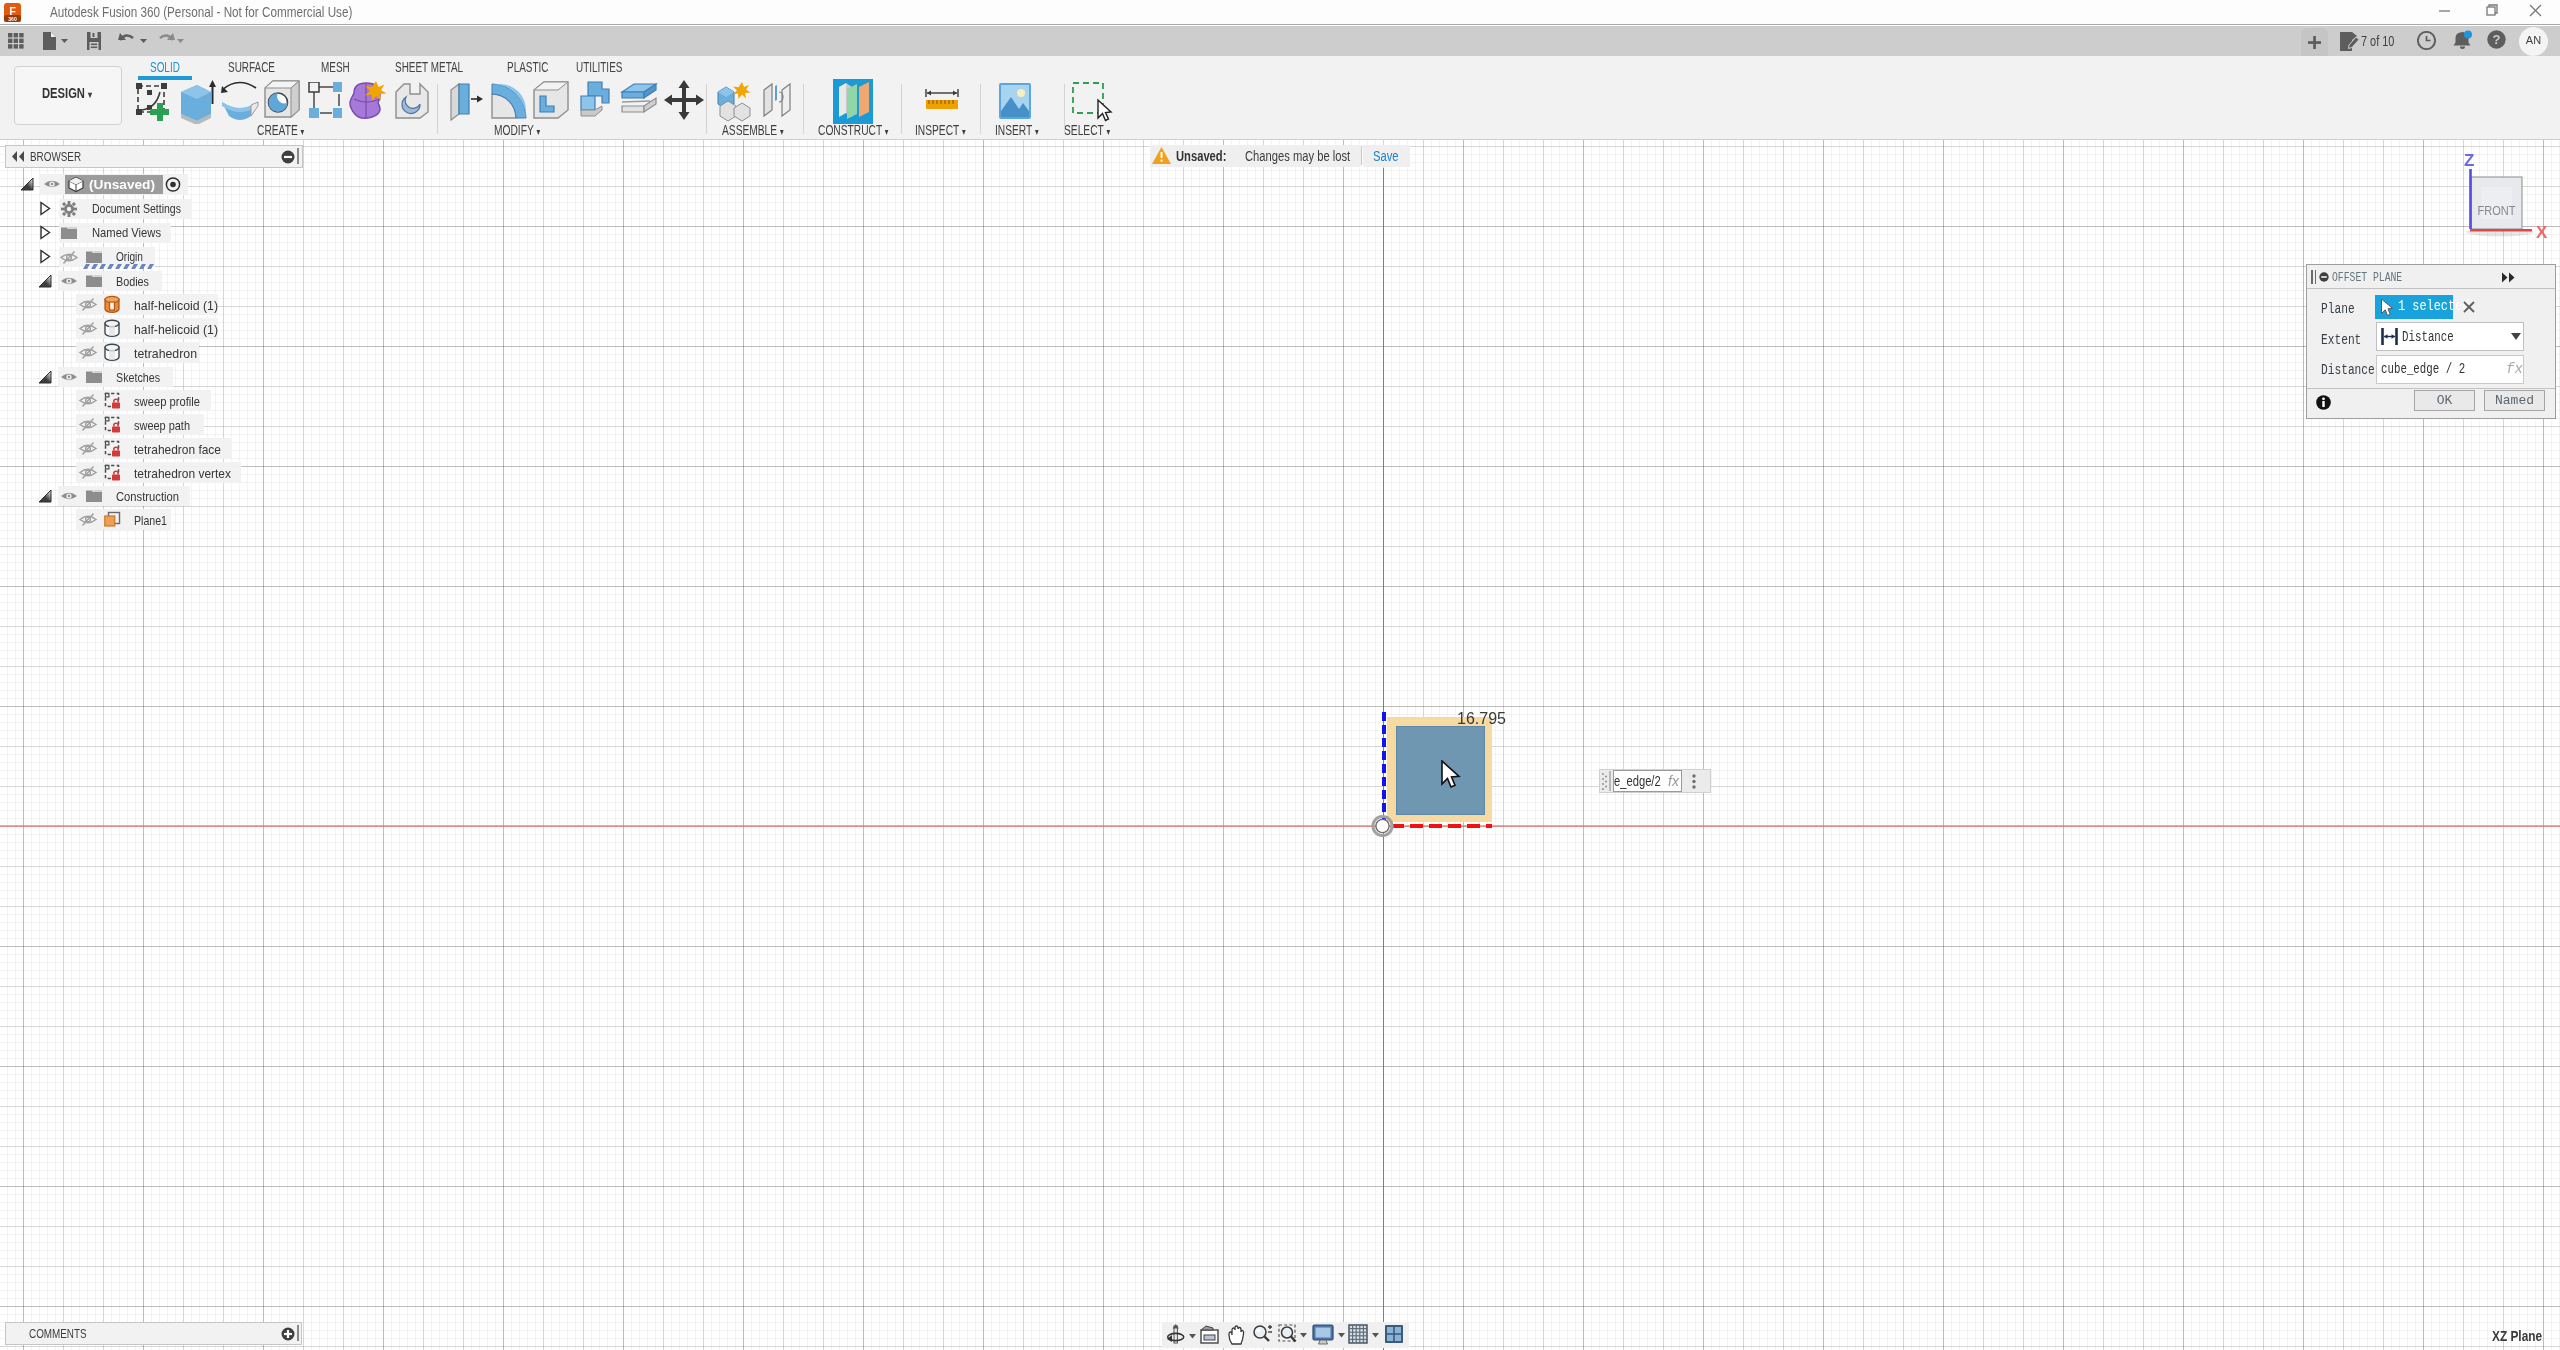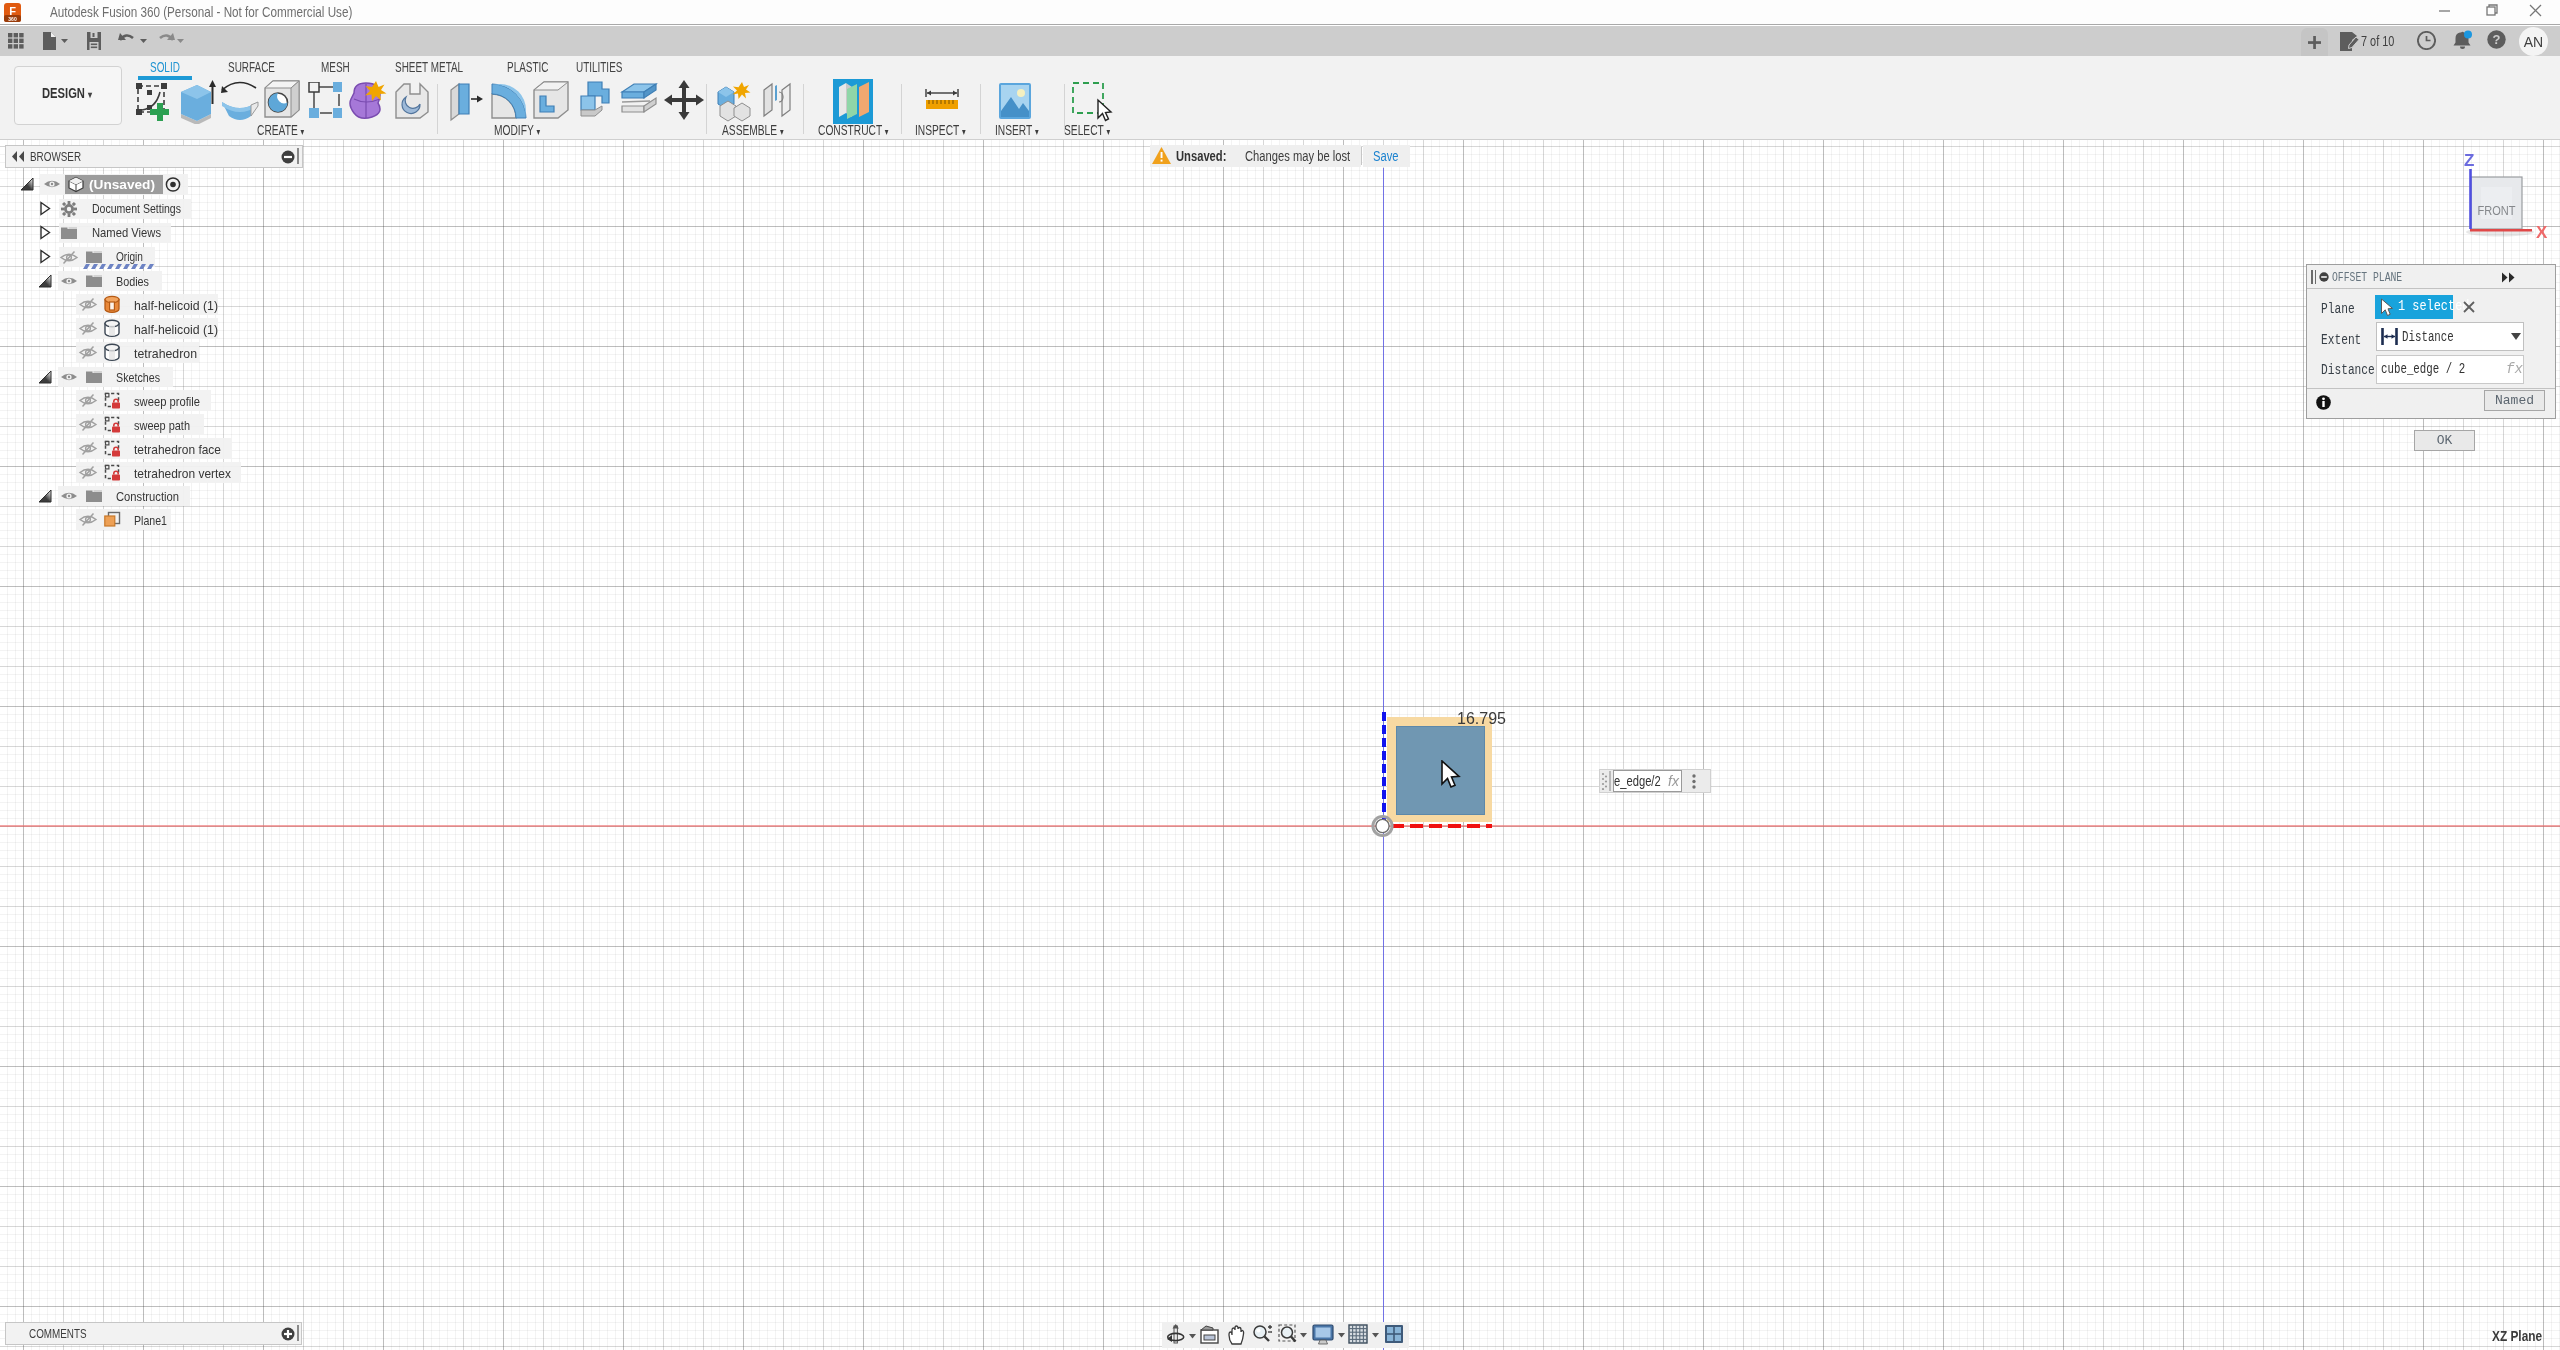--- a/index.html
+++ b/index.html
@@ -115,21 +115,21 @@
     <svg class="abs" style="left:2452px;top:4px" width="21" height="21" viewBox="0 0 21 21">
       <path d="M9 2.5 a2 2 0 0 1 3 0 a6 6 0 0 1 4.5 6 v4 l2 3 H1.5 l2-3 v-4 a6 6 0 0 1 4.5-6 Z" fill="#5d5d5d"></path>
       <path d="M8 16.5 a2.5 2.5 0 0 0 5 0 Z" fill="#5d5d5d"></path>
       <circle cx="16" cy="4.5" r="4" fill="#1b97e0"></circle>
     </svg>
     <svg class="abs" style="left:2487px;top:4px" width="19" height="19" viewBox="0 0 19 19">
       <circle cx="9.5" cy="9.5" r="9.2" fill="#5d5d5d"></circle>
       <text x="9.5" y="14" font-size="13" font-weight="bold" fill="#cdcdcd" text-anchor="middle" font-family="Liberation Sans">?</text>
     </svg>
     <div class="abs" style="left:2519px;top:1px;width:29px;height:29px;border-radius:50%;background:#f4f4f4;"></div>
-    <div class="abs" style="left:2519px;top:8px;width:29px;text-align:center;font-size:14px;color:#3f3f3f;">AN</div>
+    <div class="abs" style="left:2519px;top:8px;width:29px;text-align:center;font-size:11px;color:#3f3f3f;">AN</div>
   </div>
   <div id="ribbon">
     <div class="abs" style="left:14px;top:10px;width:108px;height:59px;border:1px solid #d2d2d2;border-radius:4px;background:#f6f6f6;"></div>
     <div class="abs" style="left:42px;top:29px;font-size:14px;font-weight:bold;color:#333;transform:scaleX(0.8);transform-origin:0 50%;">DESIGN <span style="font-size:10px;color:#444;">▾</span></div>
     <div class="abs" style="left:150px;top:3px;font-size:14px;color:#2094d2;transform:scaleX(0.71);transform-origin:0 50%;">SOLID</div>
     <div class="abs" style="left:138px;top:20px;width:54px;height:3.5px;background:#1e9ad6;"></div>
     <div class="abs" style="left:228px;top:3px;font-size:14px;color:#434343;transform:scaleX(0.71);transform-origin:0 50%;">SURFACE</div>
     <div class="abs" style="left:321px;top:3px;font-size:14px;color:#434343;transform:scaleX(0.71);transform-origin:0 50%;">MESH</div>
     <div class="abs" style="left:395px;top:3px;font-size:14px;color:#434343;transform:scaleX(0.71);transform-origin:0 50%;">SHEET METAL</div>
     <div class="abs" style="left:507px;top:3px;font-size:14px;color:#434343;transform:scaleX(0.71);transform-origin:0 50%;">PLASTIC</div>
@@ -568,21 +568,21 @@
       <div class="abs" style="left:14px;top:97px;font-size:14px;color:#363e46;transform:scaleX(0.8);transform-origin:0 50%;">Distance</div>
       <div class="abs" style="left:69px;top:90px;width:148px;height:29px;background:#fff;border:1px solid #c9c9c9;"></div>
       <div class="abs" style="left:74px;top:96px;font-size:14px;color:#333;transform:scaleX(0.77);transform-origin:0 50%;">cube_edge / 2</div>
       <div class="abs" style="left:199px;top:96px;font-size:14px;font-style:italic;color:#a9a9a9;">fx</div>
       <div class="abs" style="left:0;top:123px;width:248px;height:1px;background:#c2c2c2;"></div>
       <svg class="abs" style="left:9px;top:130px" width="15" height="15" viewBox="0 0 15 15">
         <circle cx="7.5" cy="7.5" r="7.3" fill="#111"></circle>
         <rect x="6.3" y="6" width="2.4" height="6" fill="#fff"></rect>
           <circle cx="7.5" cy="3.8" r="1.4" fill="#fff"></circle>
       </svg>
-      <div class="btn" style="left:107px;top:125px;width:61px;margin-top:40px;">OK</div>
+      <div class="btn" style="left:107px;top:125px;width:61px;">OK</div>
       <div class="btn" style="left:177px;top:125px;width:61px;">Named</div>
     </div>
 
     <div class="abs" style="left:1599px;top:629px;width:112px;height:24px;background:#ebebeb;border:1px solid #d0d0d0;"></div>
     <svg class="abs" style="left:1601px;top:632px" width="8" height="18" viewBox="0 0 8 18">
       <g fill="#9a9a9a">
           <circle cx="2" cy="2" r="1.1"></circle>
           <circle cx="5" cy="4.5" r="1.1"></circle>
           <circle cx="2" cy="7" r="1.1"></circle>
           <circle cx="5" cy="9.5" r="1.1"></circle>

